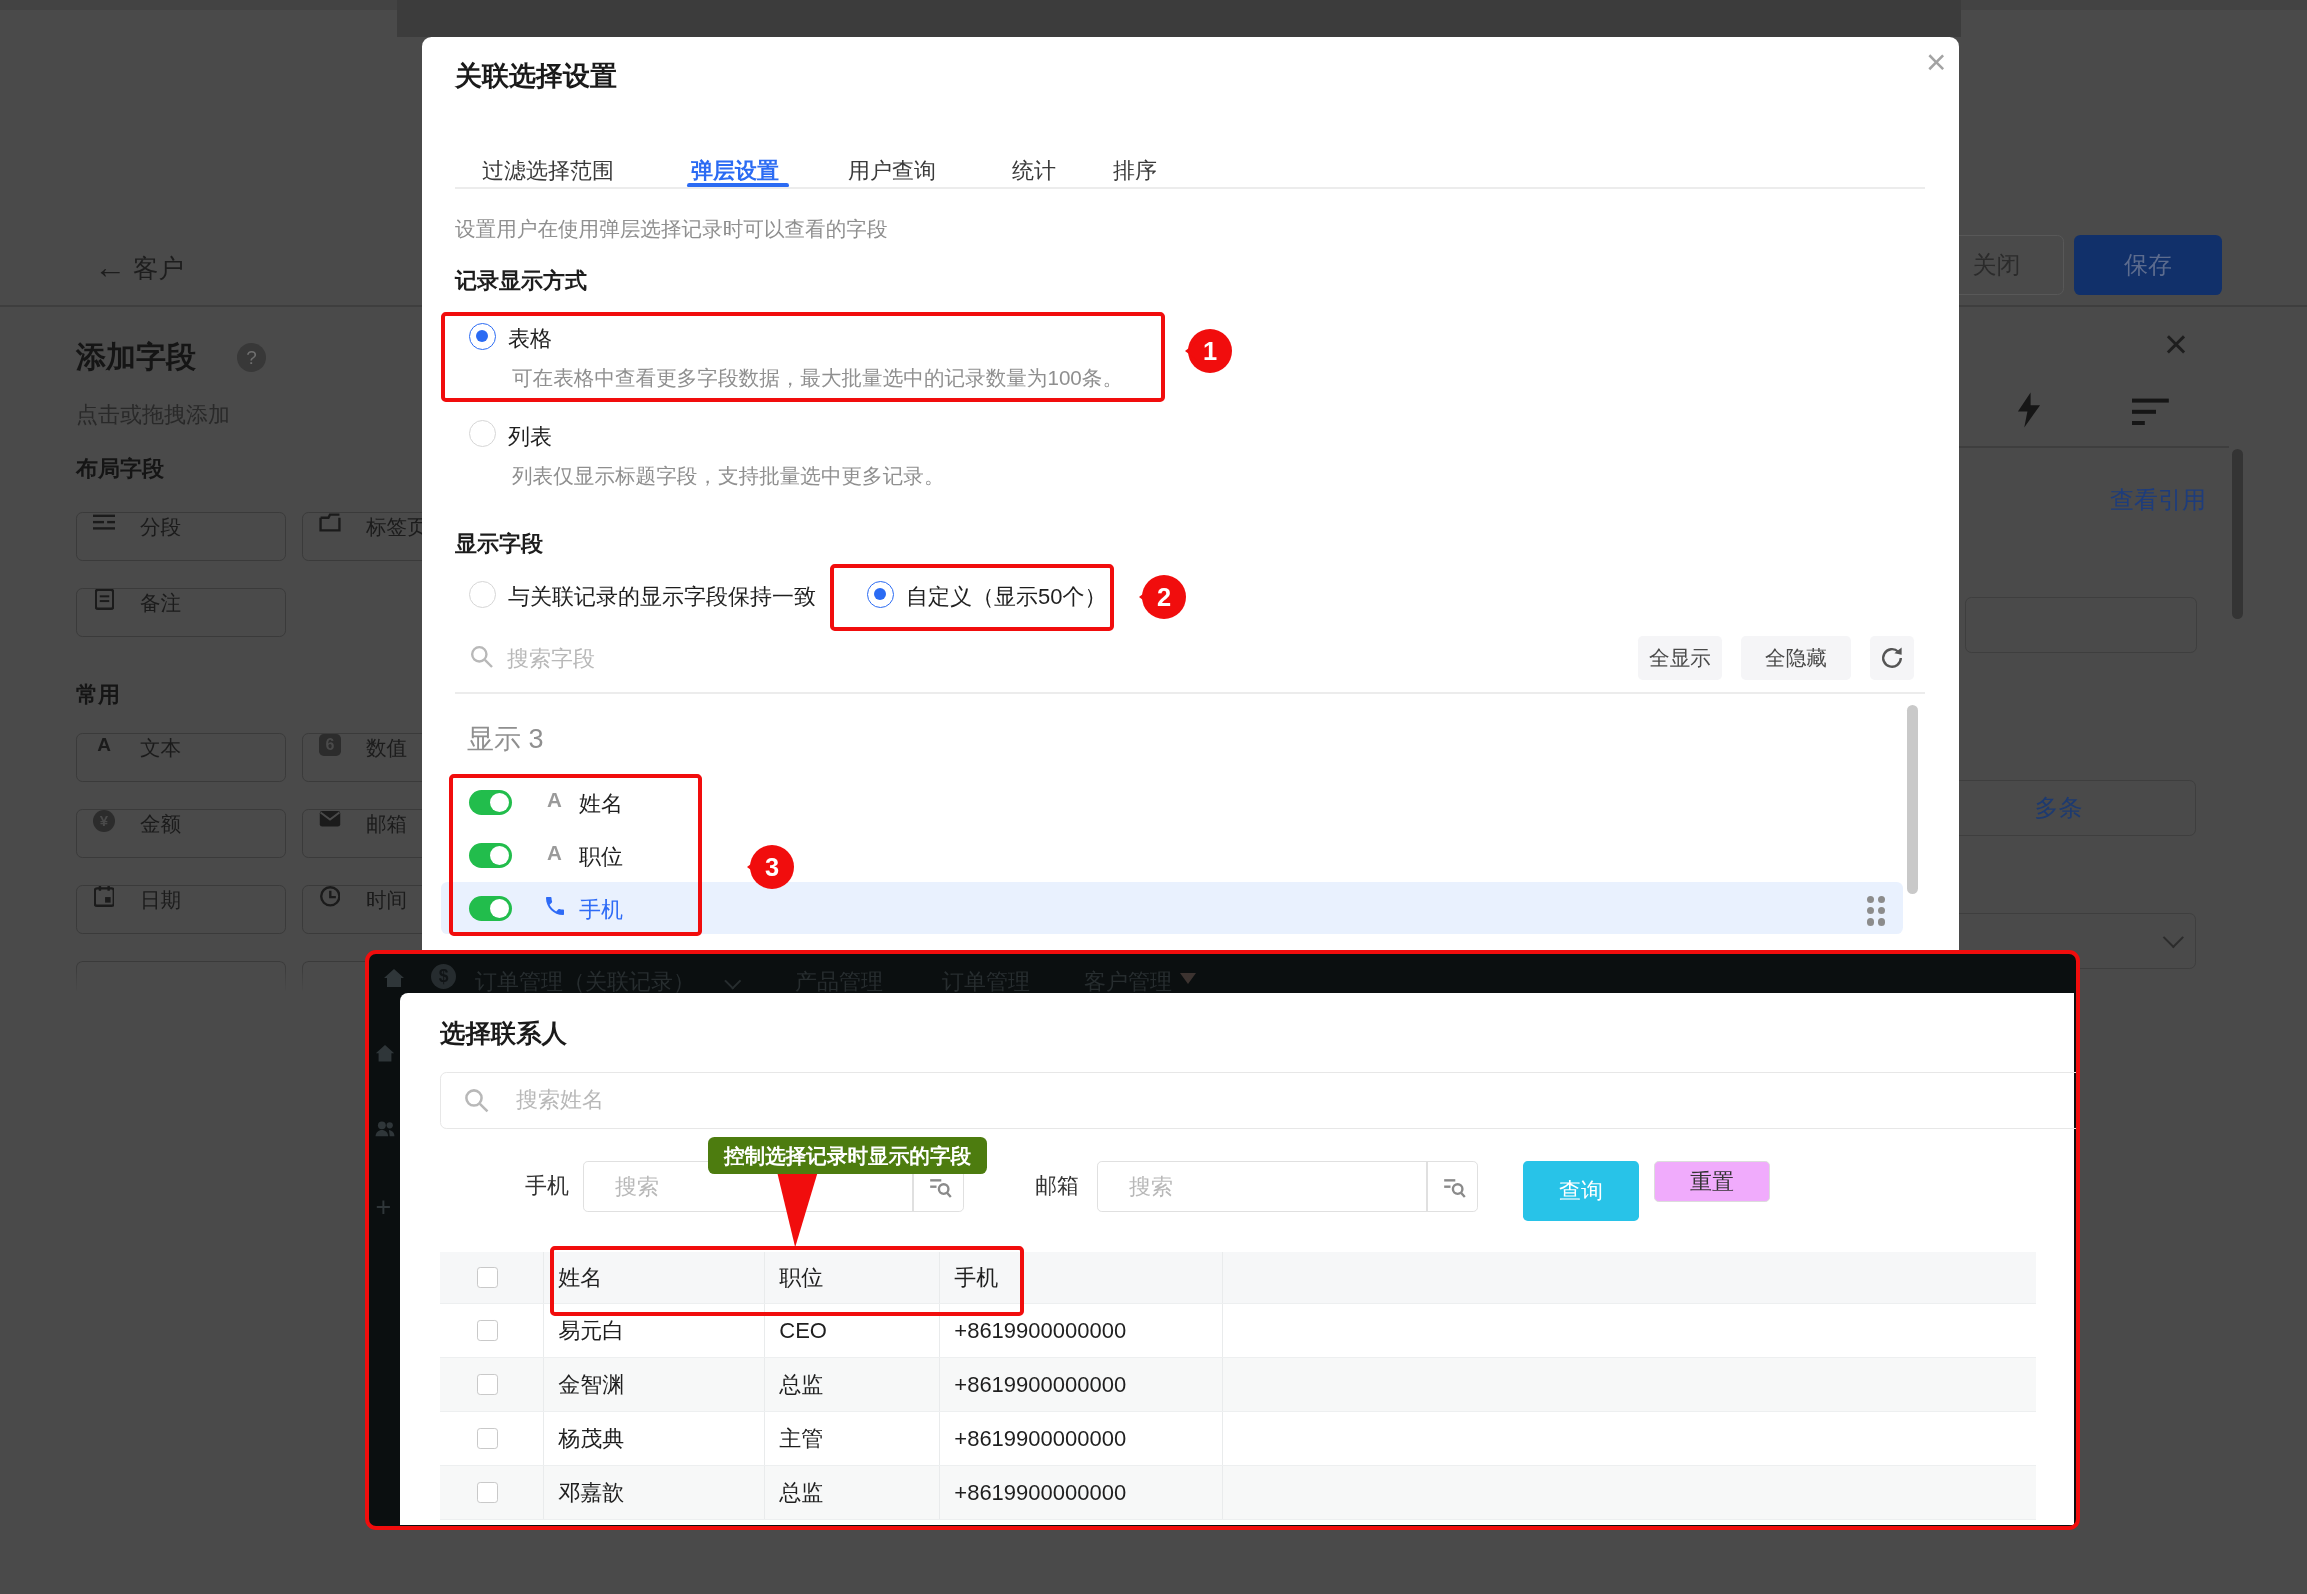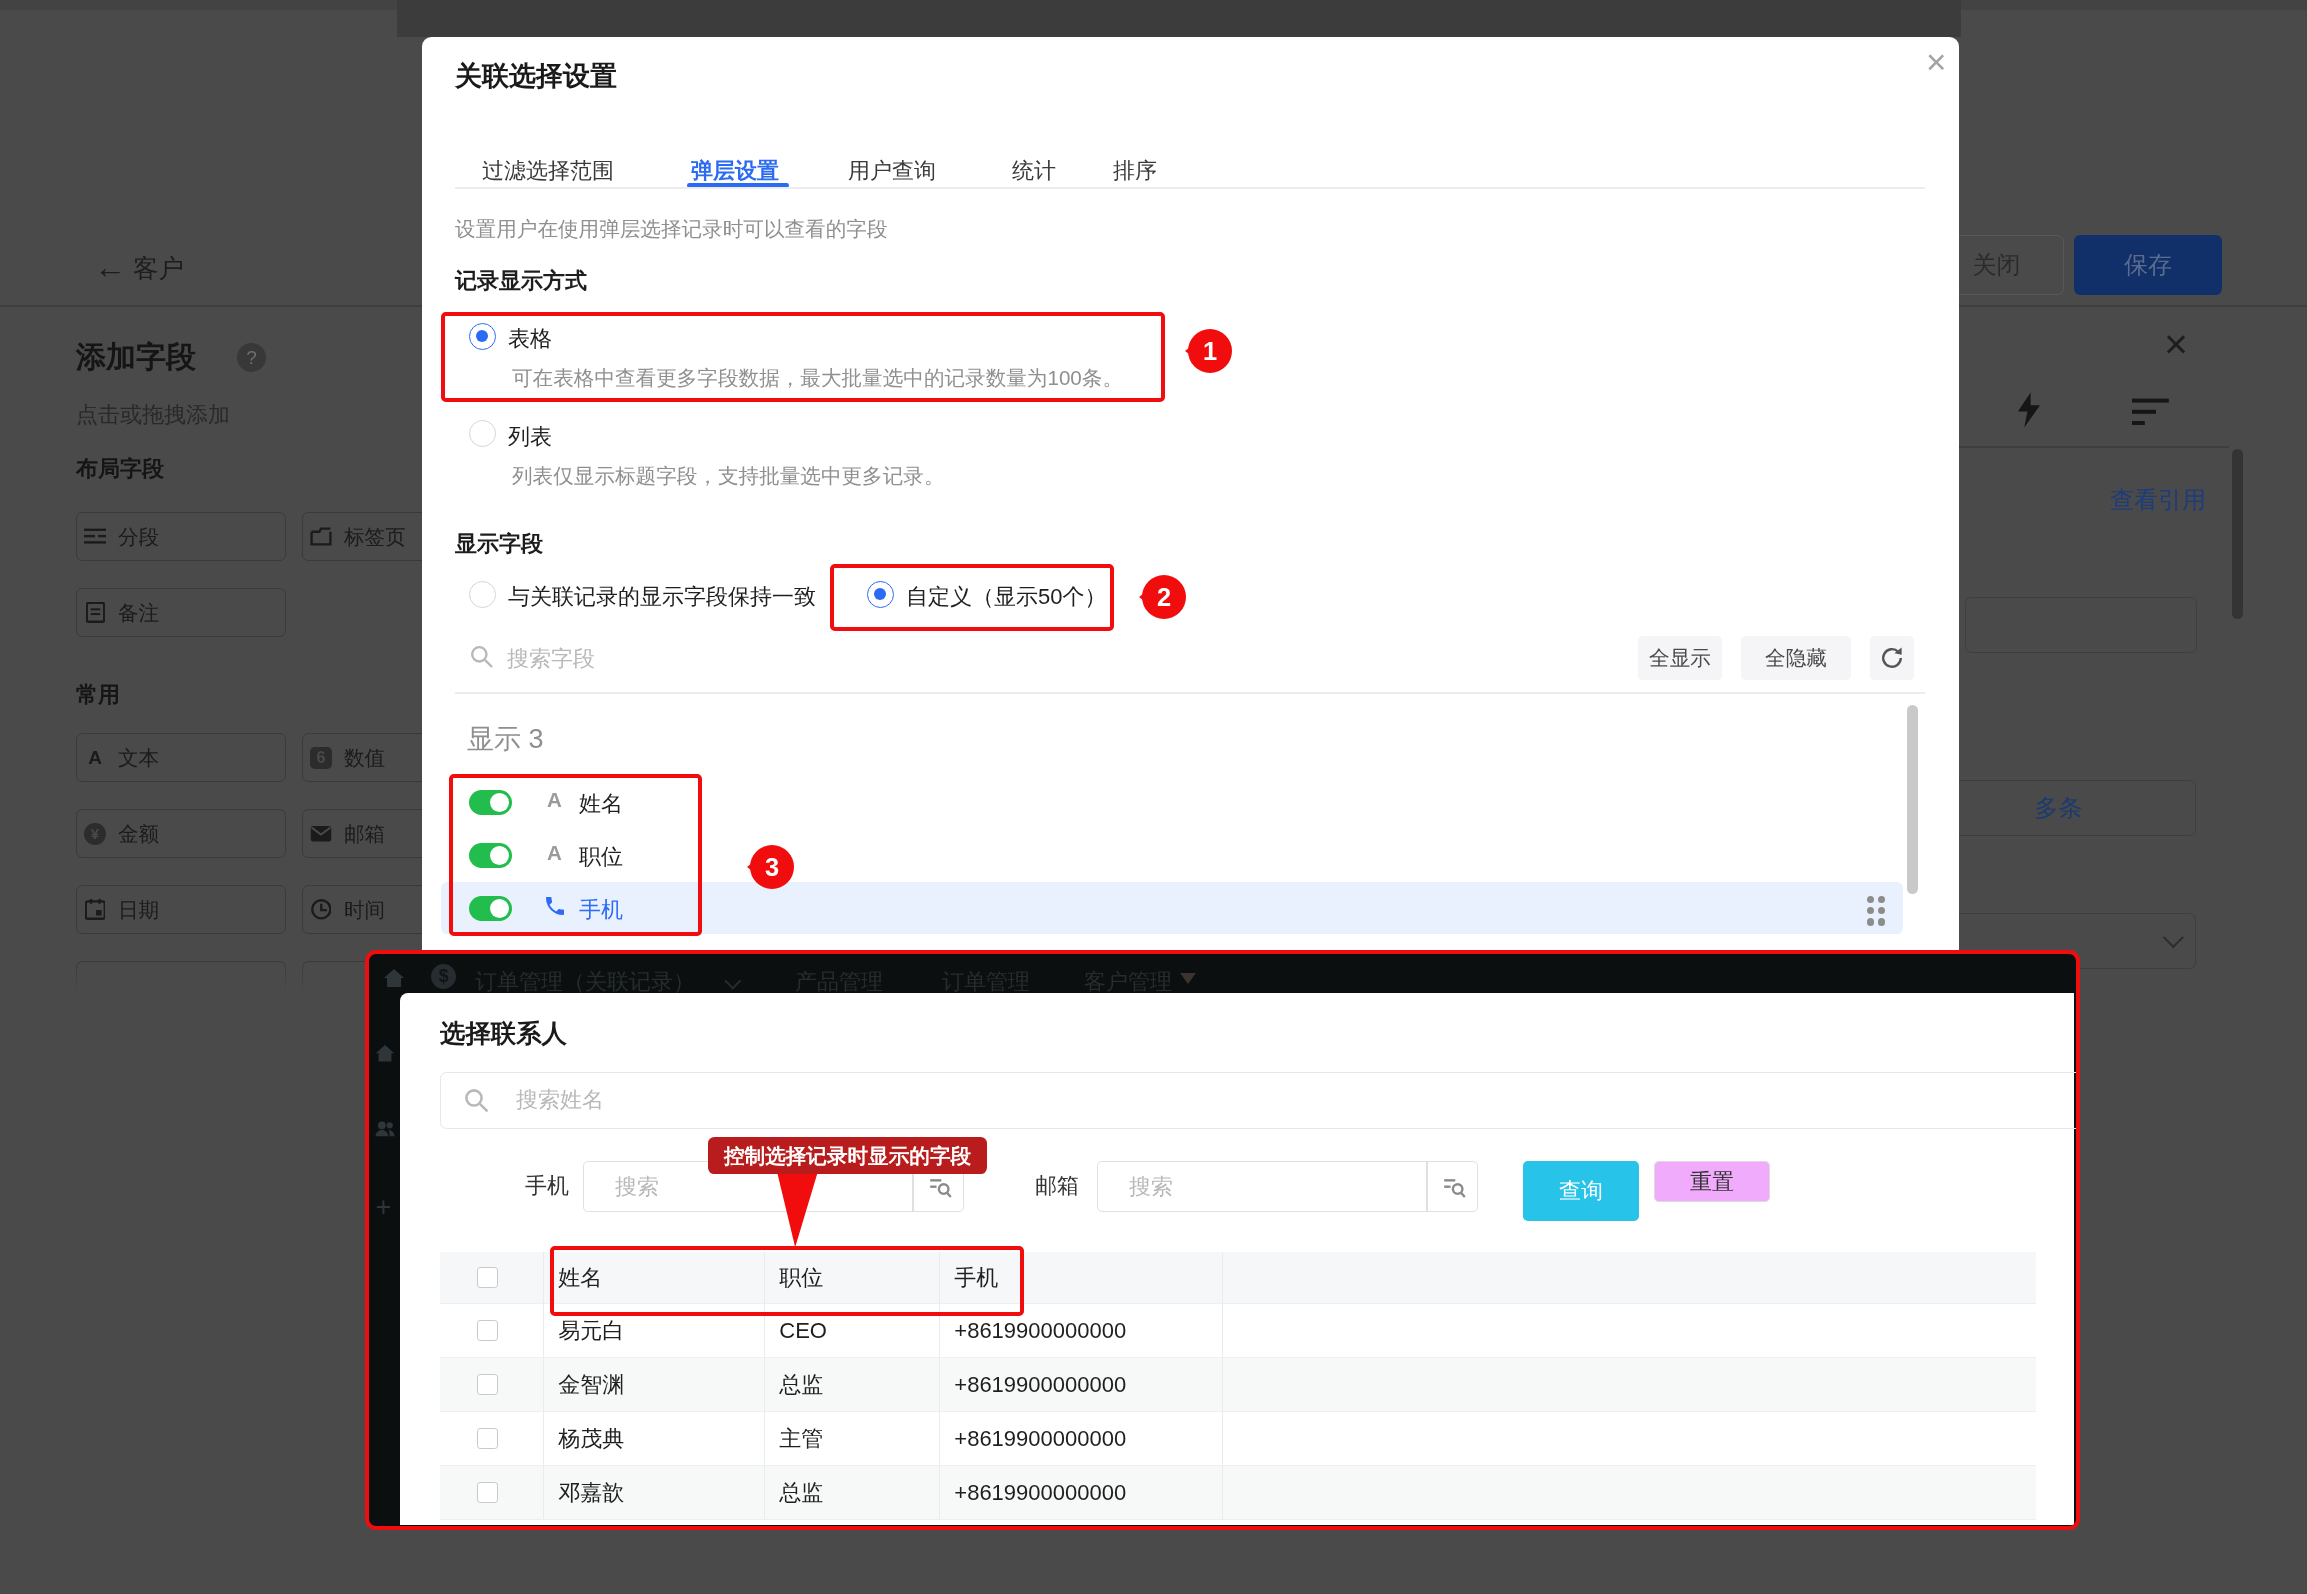--- a/index.html
+++ b/index.html
@@ -13,21 +13,21 @@
   .bd-divider{left:0;top:305px;width:2307px;height:1.6px;background:#3e3e3e;}
   .bd-text{color:#1d1d1d;text-align:right;}
   .back-arrow{left:94px;top:249px;font-size:32px;color:#1d1d1d;}
   .bd-title{left:133px;top:252px;font-size:25.4px;}
   .bd-h1{left:76px;top:337px;font-size:30px;font-weight:bold;color:#151515;}
   .help-circle{left:237px;top:343px;width:29px;height:29px;border-radius:50%;background:#383838;
                color:#6f6f6f;font-size:19px;display:flex;align-items:center;justify-content:center;}
   .bd-hint{left:76px;top:400px;font-size:22px;color:#292929;}
   .bd-h2{font-size:22px;font-weight:bold;color:#151515;}
   .bd-btn{width:210px;height:49px;border:1.6px solid #3a3a3a;border-radius:6.4px;box-sizing:border-box;
-          display:flex;align-items:center;gap:11px;padding-left:6px;font-size:20.6px;color:#1b1b1b;}
+          display:flex;align-items:flex-start;gap:24px;padding-left:15px;font-size:20.6px;color:#1b1b1b;}
   .bd-btn .ic{width:24px;display:flex;justify-content:center;color:#1b1b1b;font-size:19px;}
   .bd-stub{width:210px;height:38px;border:1.6px solid #3a3a3a;border-bottom:none;border-radius:6.4px 6.4px 0 0;
            box-sizing:border-box;-webkit-mask-image:linear-gradient(#000 10%,transparent 80%);
            mask-image:linear-gradient(#000 10%,transparent 80%);}
   .btn-close-bd{left:1929px;top:235px;width:135px;height:60px;border:1.6px solid #585858;border-radius:6.4px;
                 box-sizing:border-box;display:flex;align-items:center;justify-content:center;font-size:24px;color:#2b2b2b;}
   .btn-save-bd{left:2074px;top:235px;width:148px;height:60px;background:#11306a;border-radius:6.4px;
                display:flex;align-items:center;justify-content:center;font-size:24px;color:#5d6c8e;}
   .x-bd{left:2164px;top:321px;font-size:41px;color:#1e1e1e;}
   .bd-divider2{left:1959px;top:446px;width:270px;height:1.6px;background:#3e3e3e;}
@@ -105,21 +105,21 @@
   .tcell:first-child{border-left:none;padding-left:37px;}
   .c0{width:103px;} .c1{width:221px;} .c2{width:175px;} .c3{width:283px;} .c4{flex:1;border-left:1.6px solid #e9ebec;}
   .cbox{width:20.6px;height:20.6px;border:1.6px solid #c9c9c9;border-radius:3.2px;background:#fff;box-sizing:border-box;}
 
   
   .rbox{position:absolute;z-index:30;border:4px solid #f10d0d;border-radius:4.8px;box-sizing:border-box;}
   .badge{position:absolute;z-index:31;width:44px;height:44px;border-radius:50%;background:#f10d0d;color:#fff;
          font-size:25.4px;font-weight:bold;display:flex;align-items:center;justify-content:center;}
   .badge::before{content:"";position:absolute;left:-13.5px;top:50%;transform:translateY(-50%);
                  border:10.3px solid transparent;border-right:13.5px solid #f10d0d;}
-  .note-pill{position:absolute;z-index:31;left:708px;top:1137px;width:279px;height:37px;background:#b91c1c;border-radius:6.4px;
+  .note-pill{position:absolute;z-index:31;left:708px;top:1137px;width:279px;height:37px;background:#4d7c0f;border-radius:6.4px;
              color:#fff;font-size:20.6px;font-weight:bold;display:flex;align-items:center;justify-content:center;}
   .wedge{position:absolute;z-index:30;left:746px;top:1165px;}
 </style>
 </head>
 <body>
 
 <div class="stage">
 
   <div class="bd strip-top"></div>
   <div class="bd strip-modal"></div>

